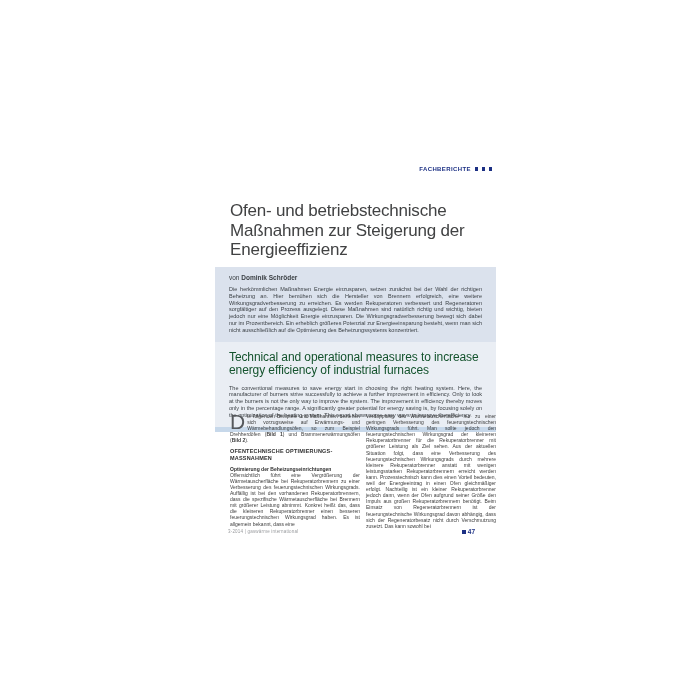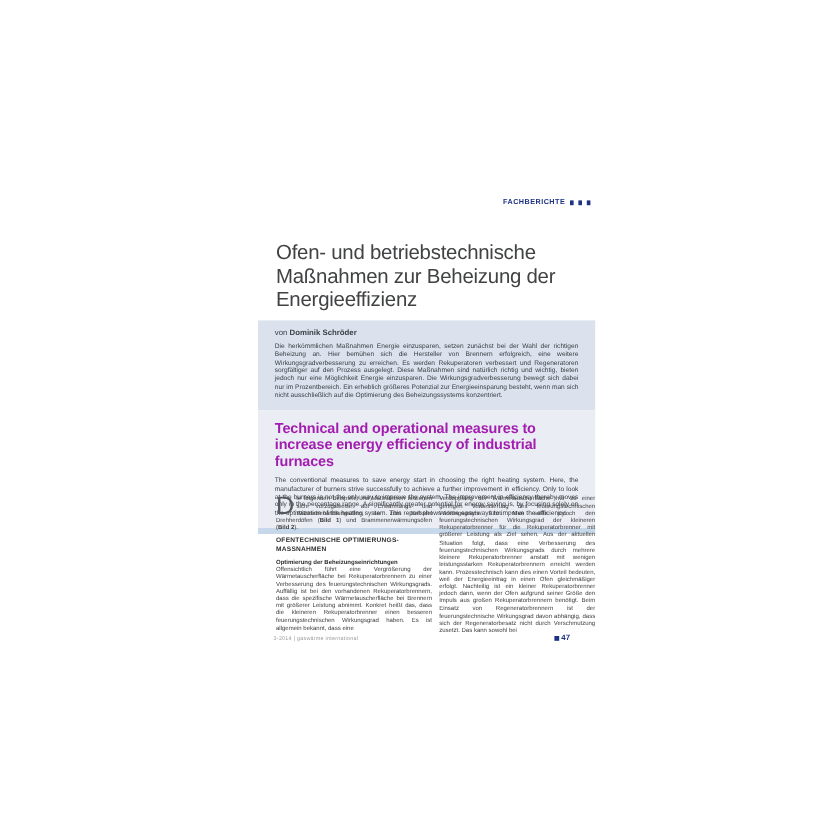--- a/index.html
+++ b/index.html
@@ -19,22 +19,22 @@
            letter-spacing: -0.2px; color: #414243; }
 
   
   .abstract-box { position: absolute; left: 215px; top: 267px; width: 281px; }
   .abstract-de { background: #dbe2ed; padding: 7px 14px 8px 14px; }
   .byline { font-size: 6.5px; color: #3b4045; margin-bottom: 5px; }
   .b { font-weight: bold; }
   .small { font-size: 5.5px; line-height: 6.8px; color: #3b4045; }
   .justify { text-align: justify; }
   .abstract-en { background: #eaeef4; padding: 9px 14px 8px 14px; }
-  .title-en { font-size: 12px; line-height: 13.5px; font-weight: bold;
-              color: #a21caf; margin-bottom: 7px; letter-spacing: -0.1px; }
+  .title-en { font-size: 12px; line-height: 13.5px; font-weight: normal;
+              color: #14532d; margin-bottom: 7px; letter-spacing: -0.1px; }
   .box-bottom-strip { height: 5px; background: #c7d8ea; }
 
   
   .columns { position: absolute; left: 230px; top: 413px; width: 266px;
              display: flex; gap: 6px; }
   .col { width: 130px; }
   .body { font-size: 5px; line-height: 6.1px; color: #3d3d3d; }
   .dropcap { float: left; font-size: 21px; line-height: 17px; padding-right: 2px;
              color: #55585c; font-weight: normal; }
   .sec-heading { font-size: 5.5px; line-height: 6.6px; font-weight: bold;
@@ -55,21 +55,21 @@
 
 <div class="page">
 
   <div class="header">
     <span class="header-label">FACHBERICHTE</span>
     <span class="sq"></span>
     <span class="sq"></span>
     <span class="sq"></span>
   </div>
 
-  <h1 class="title">Ofen- und betriebstechnische Maßnahmen zur Beheizung der Energieeffizienz</h1>
+  <h1 class="title">Ofen- und betriebstechnische Maßnahmen zur Steigerung der Energieeffizienz</h1>
 
   <div class="abstract-box">
     <div class="abstract-de">
       <p class="byline"><span>von </span><span class="b">Dominik Schröder</span></p>
       <p class="small justify">Die herkömmlichen Maßnahmen Energie einzusparen, setzen zunächst bei der Wahl der richtigen Beheizung an. Hier bemühen sich die Hersteller von Brennern erfolgreich, eine weitere Wirkungsgradverbesserung zu erreichen. Es werden Rekuperatoren verbessert und Regeneratoren sorgfältiger auf den Prozess ausgelegt. Diese Maßnahmen sind natürlich richtig und wichtig, bieten jedoch nur eine Möglichkeit Energie einzusparen. Die Wirkungsgradverbesserung bewegt sich dabei nur im Prozentbereich. Ein erheblich größeres Potenzial zur Energieeinsparung besteht, wenn man sich nicht ausschließlich auf die Optimierung des Beheizungssystems konzentriert.</p>
     </div>
     <div class="abstract-en">
       <h2 class="title-en">Technical and operational measures to increase energy efficiency of industrial furnaces</h2>
       <p class="small justify">The conventional measures to save energy start in choosing the right heating system. Here, the manufacturer of burners strive successfully to achieve a further improvement in efficiency. Only to look at the burners is not the only way to improve the system. The improvement in efficiency thereby moves only in the percentage range. A significantly greater potential for energy saving is, by focusing solely on the optimization of the heating system. This report shows some easy ways to improve the efficiency.</p>
     </div>

